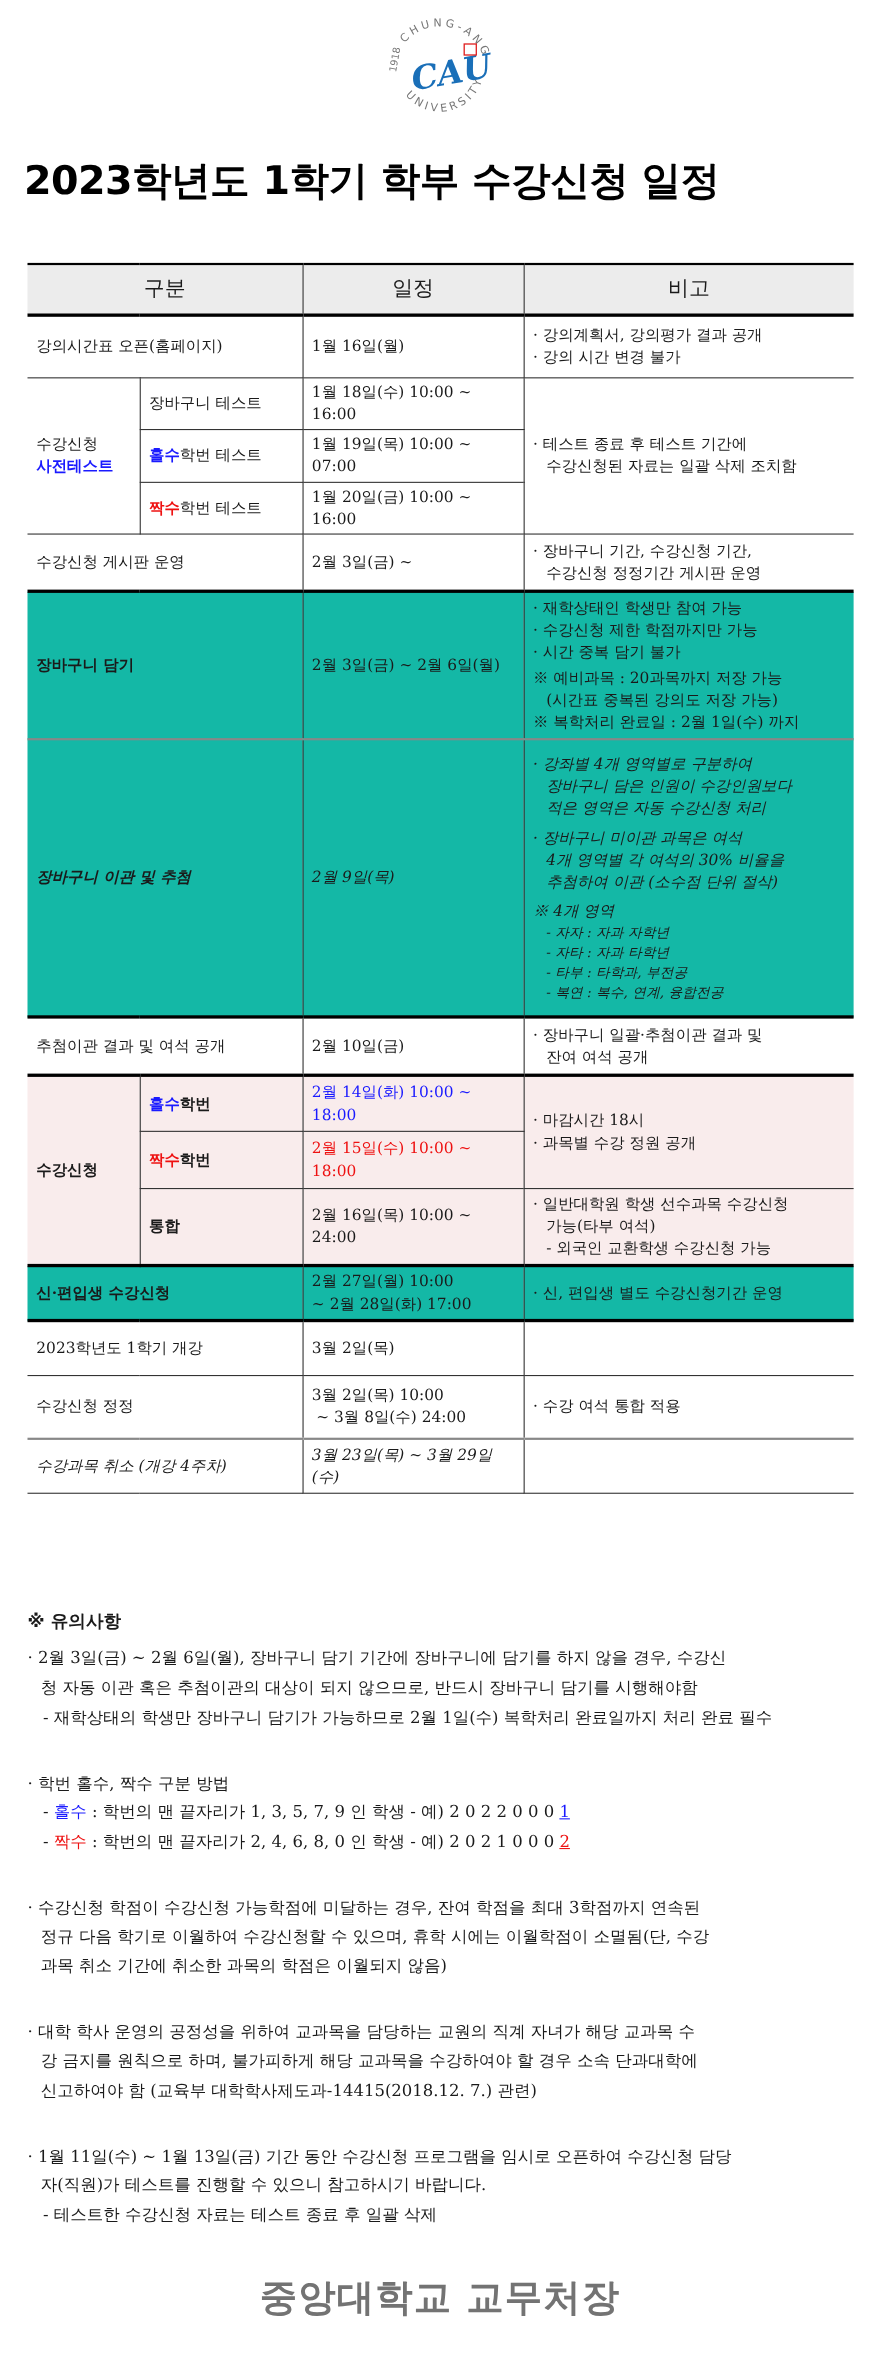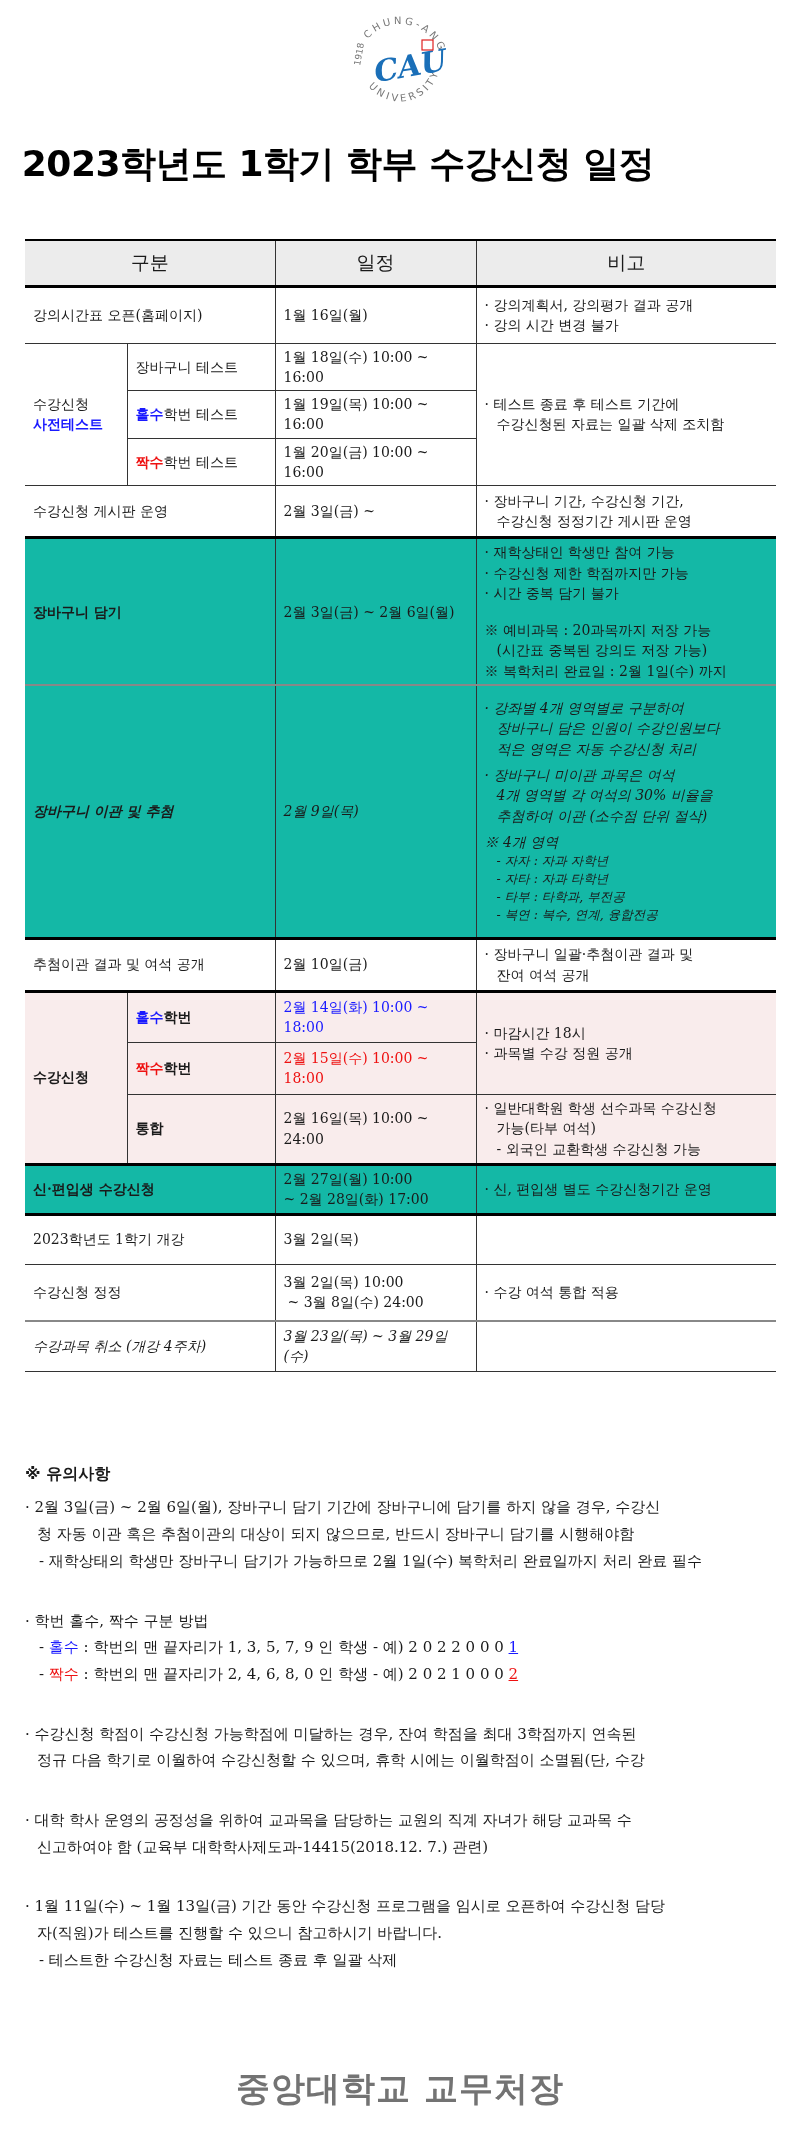--- a/index.html
+++ b/index.html
@@ -93,21 +93,21 @@
     </td>
     <td>장바구니 테스트</td>
     <td>1월 18일(수) 10:00 ~ 16:00</td>
     <td rowspan="3">
       <span class="note-line">· 테스트 종료 후 테스트 기간에</span>
       <span class="indent">수강신청된 자료는 일괄 삭제 조치함</span>
     </td>
   </tr>
   <tr style="height:42px">
     <td><span class="blue bold sans">홀수</span><span>학번 테스트</span></td>
-    <td>1월 19일(목) 10:00 ~ 16:00</td>
+    <td>1월 19일(목) 10:00 ~ 07:00</td>
   </tr>
   <tr style="height:42px">
     <td><span class="red bold sans">짝수</span><span>학번 테스트</span></td>
     <td>1월 20일(금) 10:00 ~ 16:00</td>
   </tr>
 
   <tr style="height:52px">
     <td colspan="2">수강신청 게시판 운영</td>
     <td>2월 3일(금) ~</td>
     <td>
@@ -116,21 +116,21 @@
     </td>
   </tr>
 
   <tr class="beige thick-top" style="height:134px">
     <td colspan="2" class="bold">장바구니 담기</td>
     <td>2월 3일(금) ~ 2월 6일(월)</td>
     <td>
       <span class="note-line">· 재학상태인 학생만 참여 가능</span>
       <span class="note-line">· 수강신청 제한 학점까지만 가능</span>
       <span class="note-line">· 시간 중복 담기 불가</span>
-      <span class="note-line" style="margin-top:17px">※ 예비과목 : 20과목까지 저장 가능</span>
+      <span class="note-line" style="margin-top:3px">※ 예비과목 : 20과목까지 저장 가능</span>
       <span class="indent">(시간표 중복된 강의도 저장 가능)</span>
       <span class="note-line">※ 복학처리 완료일 : 2월 1일(수) 까지</span>
     </td>
   </tr>
 
   <tr class="beige gray-top" style="height:253px">
     <td colspan="2" class="bold">장바구니 이관 및 추첨</td>
     <td>2월 9일(목)</td>
     <td>
       <span class="note-line">· 강좌별 4개 영역별로 구분하여</span>
@@ -224,24 +224,26 @@
 
   <div class="block">
     <p>· 학번 홀수, 짝수 구분 방법</p>
     <p class="sub"><span>- </span><span class="blue">홀수</span><span> : 학번의 맨 끝자리가 1, 3, 5, 7, 9 인 학생 - 예) 2 0 2 2 0 0 0 </span><span class="blue u">1</span></p>
     <p class="sub"><span>- </span><span class="red">짝수</span><span> : 학번의 맨 끝자리가 2, 4, 6, 8, 0 인 학생 - 예) 2 0 2 1 0 0 0 </span><span class="red u">2</span></p>
   </div>
 
   <div class="block">
     <p>· 수강신청 학점이 수강신청 가능학점에 미달하는 경우, 잔여 학점을 최대 3학점까지 연속된</p>
     <p class="cont">정규 다음 학기로 이월하여 수강신청할 수 있으며, 휴학 시에는 이월학점이 소멸됨(단, 수강</p>
+    <p class="cont">과목 취소 기간에 취소한 과목의 학점은 이월되지 않음)</p>
   </div>
 
   <div class="block">
     <p>· 대학 학사 운영의 공정성을 위하여 교과목을 담당하는 교원의 직계 자녀가 해당 교과목 수</p>
+    <p class="cont">강 금지를 원칙으로 하며, 불가피하게 해당 교과목을 수강하여야 할 경우 소속 단과대학에</p>
     <p class="cont">신고하여야 함 (교육부 대학학사제도과-14415(2018.12. 7.) 관련)</p>
   </div>
 
   <div class="block">
     <p>· 1월 11일(수) ~ 1월 13일(금) 기간 동안 수강신청 프로그램을 임시로 오픈하여 수강신청 담당</p>
     <p class="cont">자(직원)가 테스트를 진행할 수 있으니 참고하시기 바랍니다.</p>
     <p class="sub">- 테스트한 수강신청 자료는 테스트 종료 후 일괄 삭제</p>
   </div>
 </div>
 

